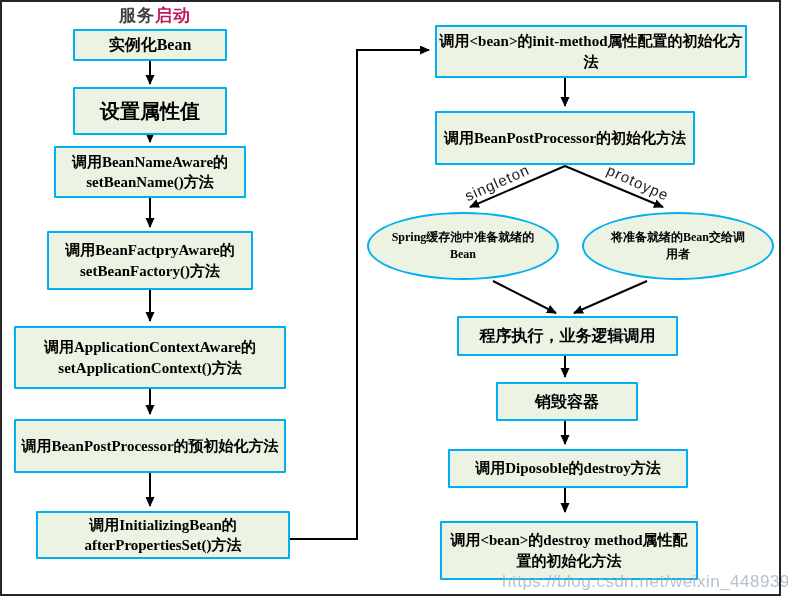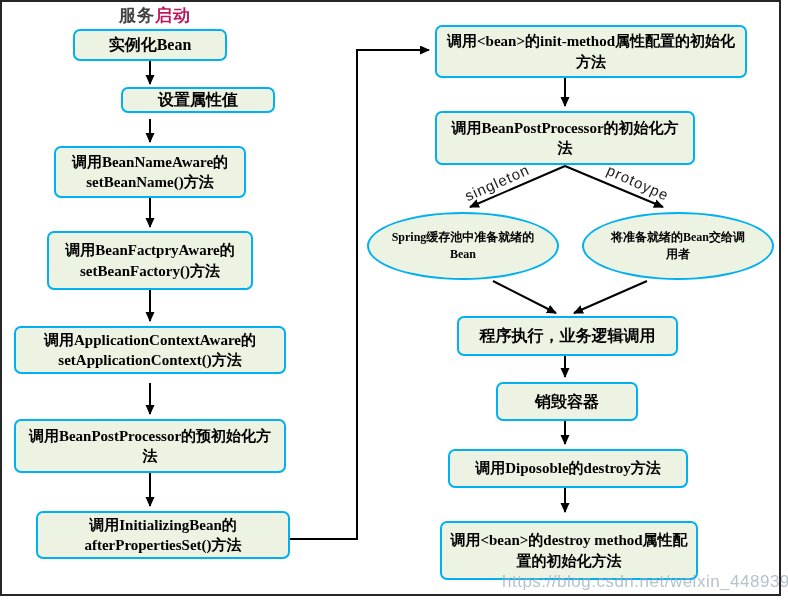--- a/index.html
+++ b/index.html
@@ -13,28 +13,28 @@
   #frame{
     position:absolute;left:0;top:0;width:777px;height:592px;
     border:2px solid #262626;
     pointer-events:none;
   }
   .box{
     position:absolute;
     box-sizing:border-box;
     border:2.5px solid #00b0f0;
     background:#edf3e2;
-    border-radius:7px;
+    border-radius:1px;
     display:flex;align-items:center;justify-content:center;
     text-align:center;
     font-weight:bold;
     color:#000;
     font-size:15px;
     line-height:1.35;
-    padding:2px 8px;
+    padding:2px 1px;
   }
   .ellipse{
     position:absolute;
     box-sizing:border-box;
     border:2.5px solid #00b0f0;
     background:#edf3e2;
     border-radius:50%;
     display:flex;align-items:center;justify-content:center;
     text-align:center;
     font-weight:bold;
@@ -97,27 +97,27 @@
       <line x1="565" y1="488" x2="565" y2="512" marker-end="url(#ah)"></line>
     </g>
   </svg>
 
   <div id="start-label">
     <span class="gray">服务</span><span class="red">启动</span>
   </div>
 
   <div class="box" style="left:73px;top:29px;width:154px;height:32px;font-size:16px;">实例化Bean</div>
 
-  <div class="box" style="left:73px;top:87px;width:154px;height:26px;font-size:16px;margin-left:48px;">设置属性值</div>
+  <div class="box" style="left:73px;top:87px;width:154px;height:48px;font-size:20px;">设置属性值</div>
 
   <div class="box" style="left:54px;top:146px;width:192px;height:52px;">调用BeanNameAware的setBeanName()方法</div>
 
   <div class="box" style="left:47px;top:231px;width:206px;height:59px;">调用BeanFactpryAware的setBeanFactory()方法</div>
 
-  <div class="box" style="left:14px;top:326px;width:272px;height:48px;">调用ApplicationContextAware的setApplicationContext()方法</div>
+  <div class="box" style="left:14px;top:326px;width:272px;height:63px;">调用ApplicationContextAware的setApplicationContext()方法</div>
 
   <div class="box" style="left:14px;top:419px;width:272px;height:54px;">调用BeanPostProcessor的预初始化方法</div>
 
   <div class="box" style="left:36px;top:511px;width:254px;height:48px;">调用InitializingBean的afterPropertiesSet()方法</div>
 
   <div class="box" style="left:435px;top:25px;width:312px;height:53px;">调用&lt;bean&gt;的init-method属性配置的初始化方法</div>
 
   <div class="box" style="left:435px;top:111px;width:260px;height:54px;">调用BeanPostProcessor的初始化方法</div>
 
   <div class="branch-label" id="branch-singleton">singleton</div>

